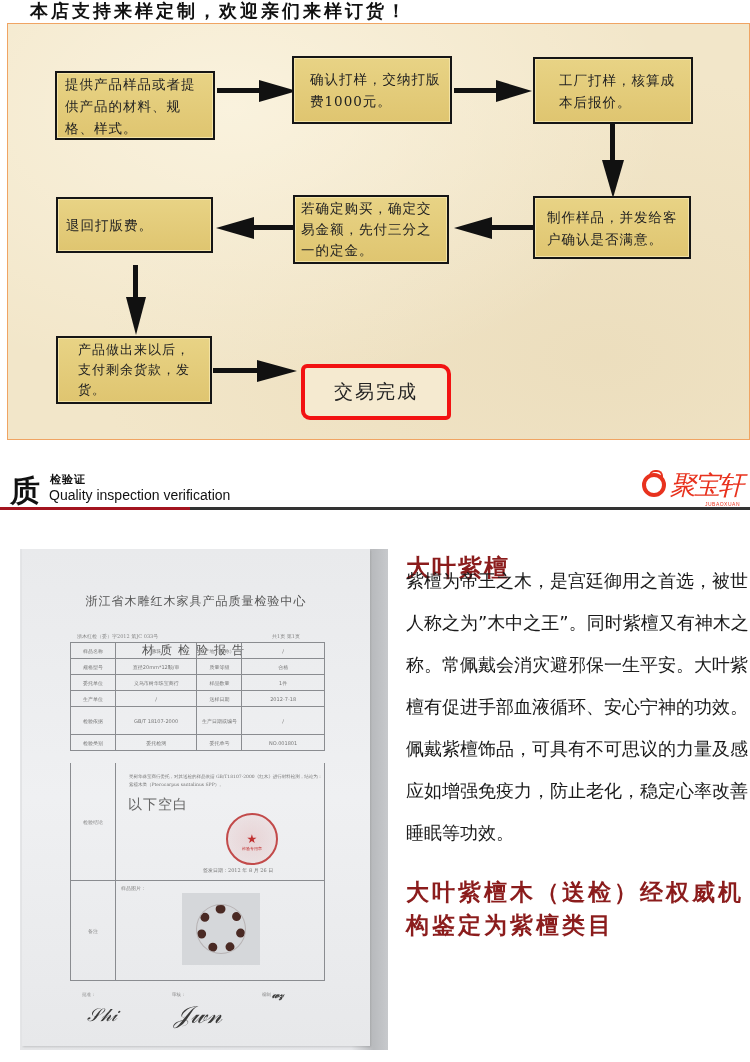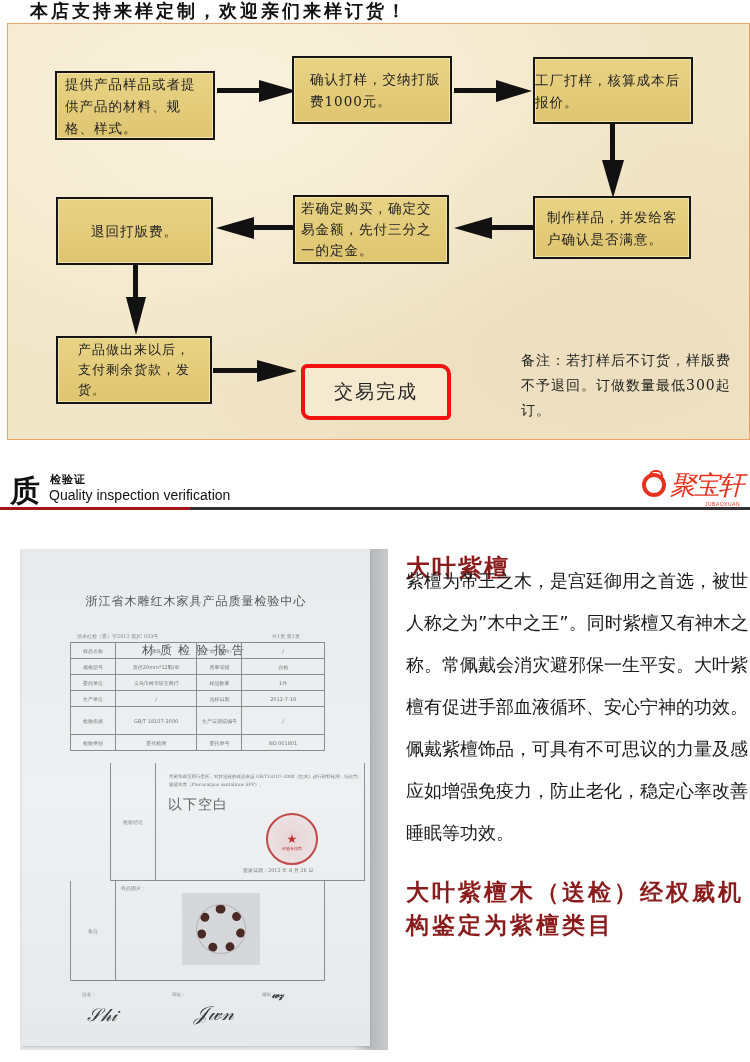--- a/index.html
+++ b/index.html
@@ -109,21 +109,21 @@
     position: absolute; left: 48px; top: 93px; width: 255px;
     border-collapse: collapse; font-size: 5px; color: #777;
     font-family: "DejaVu Sans", sans-serif;
   }
   table.cert-table td {
     border: 0.7px solid #8a8c90; text-align: center; height: 16px; padding: 0 2px;
   }
 
   .cert-conclusion-box {
     position: absolute; left: 48px; top: 214px; width: 255px; height: 118px;
-    border: 0.7px solid #8a8c90; border-top: none; margin-left: 40px;
+    border: 0.7px solid #8a8c90; border-top: none;
   }
   .cert-conclusion-label {
     position: absolute; left: 0; top: 0; width: 45px; height: 100%;
     border-right: 0.7px solid #8a8c90;
     display: flex; flex-direction: column; align-items: center; justify-content: space-around;
     font-size: 5px; color: #888; padding: 15px 0;
   }
   .cert-conclusion-text {
     position: absolute; left: 58px; top: 10px; width: 195px; font-size: 4.5px; line-height: 8px; color: #777;
   }
@@ -202,21 +202,21 @@
   <div class="fbox" style="left:284px; top:32px; width:160px; height:68px; padding-left:16px;">
     <span>确认打样，交纳打版费1000元。</span>
   </div>
   <div class="arrow" style="left:446px; top:56px;">
     <svg width="78" height="22" viewBox="0 0 78 22">
         <rect x="0" y="8" width="44" height="5" fill="#111"></rect>
         <polygon points="42,0 78,11 42,22" fill="#111"></polygon>
       </svg>
   </div>
 
-  <div class="fbox" style="left:525px; top:33px; width:160px; height:67px; padding-left:0;">
+  <div class="fbox" style="left:525px; top:33px; width:160px; height:67px; padding-left:24px;">
     <span>工厂打样，核算成本后报价。</span>
   </div>
   <div class="arrow" style="left:594px; top:100px;">
     <svg width="22" height="74" viewBox="0 0 22 74">
         <rect x="8" y="0" width="5" height="38" fill="#111"></rect>
         <polygon points="0,36 22,36 11,74" fill="#111"></polygon>
       </svg>
   </div>
 
   <div class="fbox" style="left:525px; top:172px; width:158px; height:63px; padding-left:12px;">
@@ -232,21 +232,21 @@
   <div class="fbox" style="left:285px; top:171px; width:156px; height:69px; padding-left:6px; line-height:21px;">
     <span>若确定购买，确定交易金额，先付三分之一的定金。</span>
   </div>
   <div class="arrow" style="left:208px; top:193px;">
     <svg width="78" height="22" viewBox="0 0 78 22">
         <polygon points="0,11 38,0 38,22" fill="#111"></polygon>
         <rect x="36" y="8" width="42" height="5" fill="#111"></rect>
       </svg>
   </div>
 
-  <div class="fbox" style="left:48px; top:173px; width:157px; height:68px; justify-content:center;">
+  <div class="fbox" style="left:48px; top:173px; width:157px; height:56px; justify-content:flex-start;">
     <span>退回打版费。</span>
   </div>
   <div class="arrow" style="left:118px; top:241px;">
     <svg width="20" height="70" viewBox="0 0 20 70">
         <rect x="7" y="0" width="5" height="34" fill="#111"></rect>
         <polygon points="0,32 20,32 10,70" fill="#111"></polygon>
       </svg>
   </div>
 
   <div class="fbox" style="left:48px; top:312px; width:156px; height:68px; padding-left:20px; font-size:13px; line-height:20px;">
@@ -256,21 +256,20 @@
     <svg width="84" height="22" viewBox="0 0 84 22">
         <rect x="0" y="8" width="46" height="5" fill="#111"></rect>
         <polygon points="44,0 84,11 44,22" fill="#111"></polygon>
       </svg>
   </div>
 
   <div class="done-box">
     <span>交易完成</span>
   </div>
 
-  <div class="note">备注：若打样后不订货，样版费不予退回。订做数量最低300起订。</div>
 </div>
 
 <div class="qc-header">
   <div class="qc-big">质</div>
   <div class="qc-cn">检验证</div>
   <div class="qc-en">Quality inspection verification</div>
   <div class="qc-line-red"></div>
   <div class="qc-line-dark"></div>
   <div class="brand-logo">
     <div class="brand-ring"></div>
@@ -350,20 +349,20 @@
         <div class="bead-ring"></div>
       </div>
     </div>
 
     <div class="cert-sign-labels">
       <span style="left:0;">批准：</span>
       <span style="left:90px;">审核：</span>
       <span style="left:180px;">编制：</span>
     </div>
     <div class="signature" style="left:65px; top:455px; font-size:18px;">𝒮𝒽𝒾</div>
-    <div class="signature" style="left:172px; top:452px; font-size:20px;">𝒥𝓌𝓃</div>
+    <div class="signature" style="left:152px; top:452px; font-size:24px;">𝒥𝓌𝓃</div>
     <div class="signature" style="left:250px; top:440px; font-size:10px;font-weight:bold;">𝓌𝓏</div>
   </div>
 </div>
 
 <div class="product-title">大叶紫檀</div>
 <div class="product-desc">紫檀为帝王之木，是宫廷御用之首选，被世人称之为”木中之王”。同时紫檀又有神木之称。常佩戴会消灾避邪保一生平安。大叶紫檀有促进手部血液循环、安心宁神的功效。佩戴紫檀饰品，可具有不可思议的力量及感应如增强免疫力，防止老化，稳定心率改善睡眠等功效。</div>
 <div class="product-cert">大叶紫檀木（送检）经权威机构鉴定为紫檀类目</div>
 
 </body></html>

